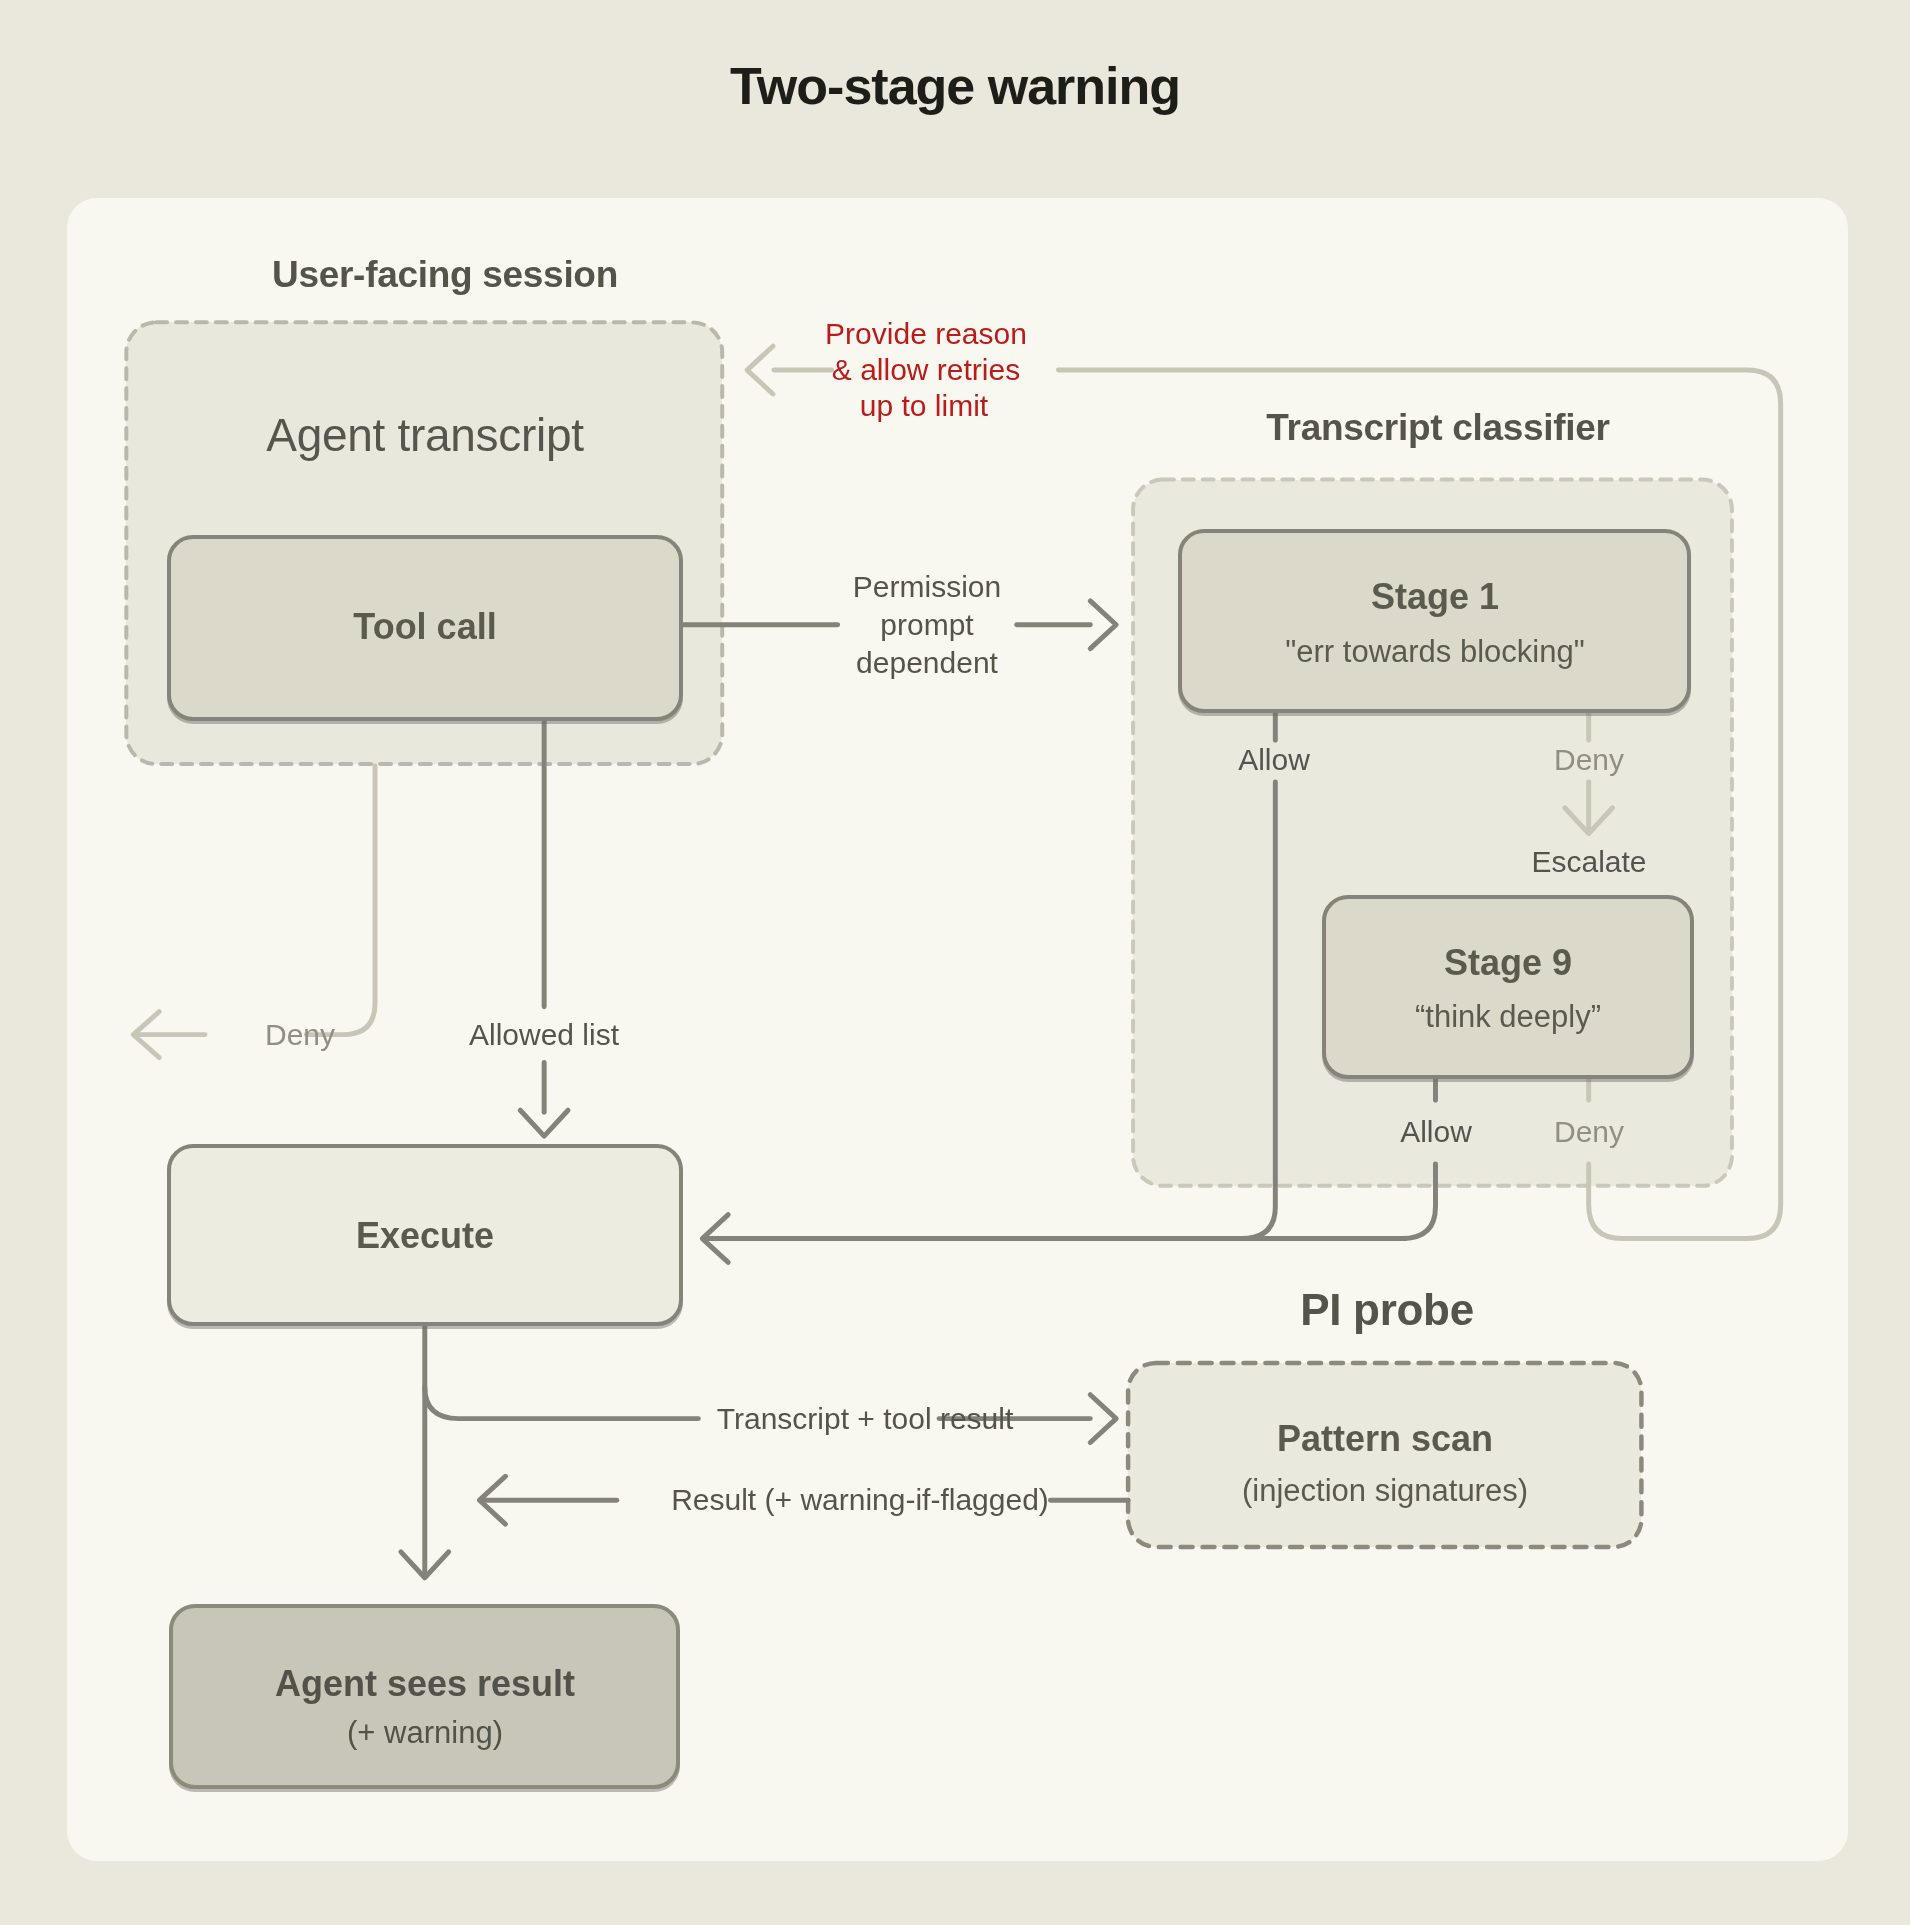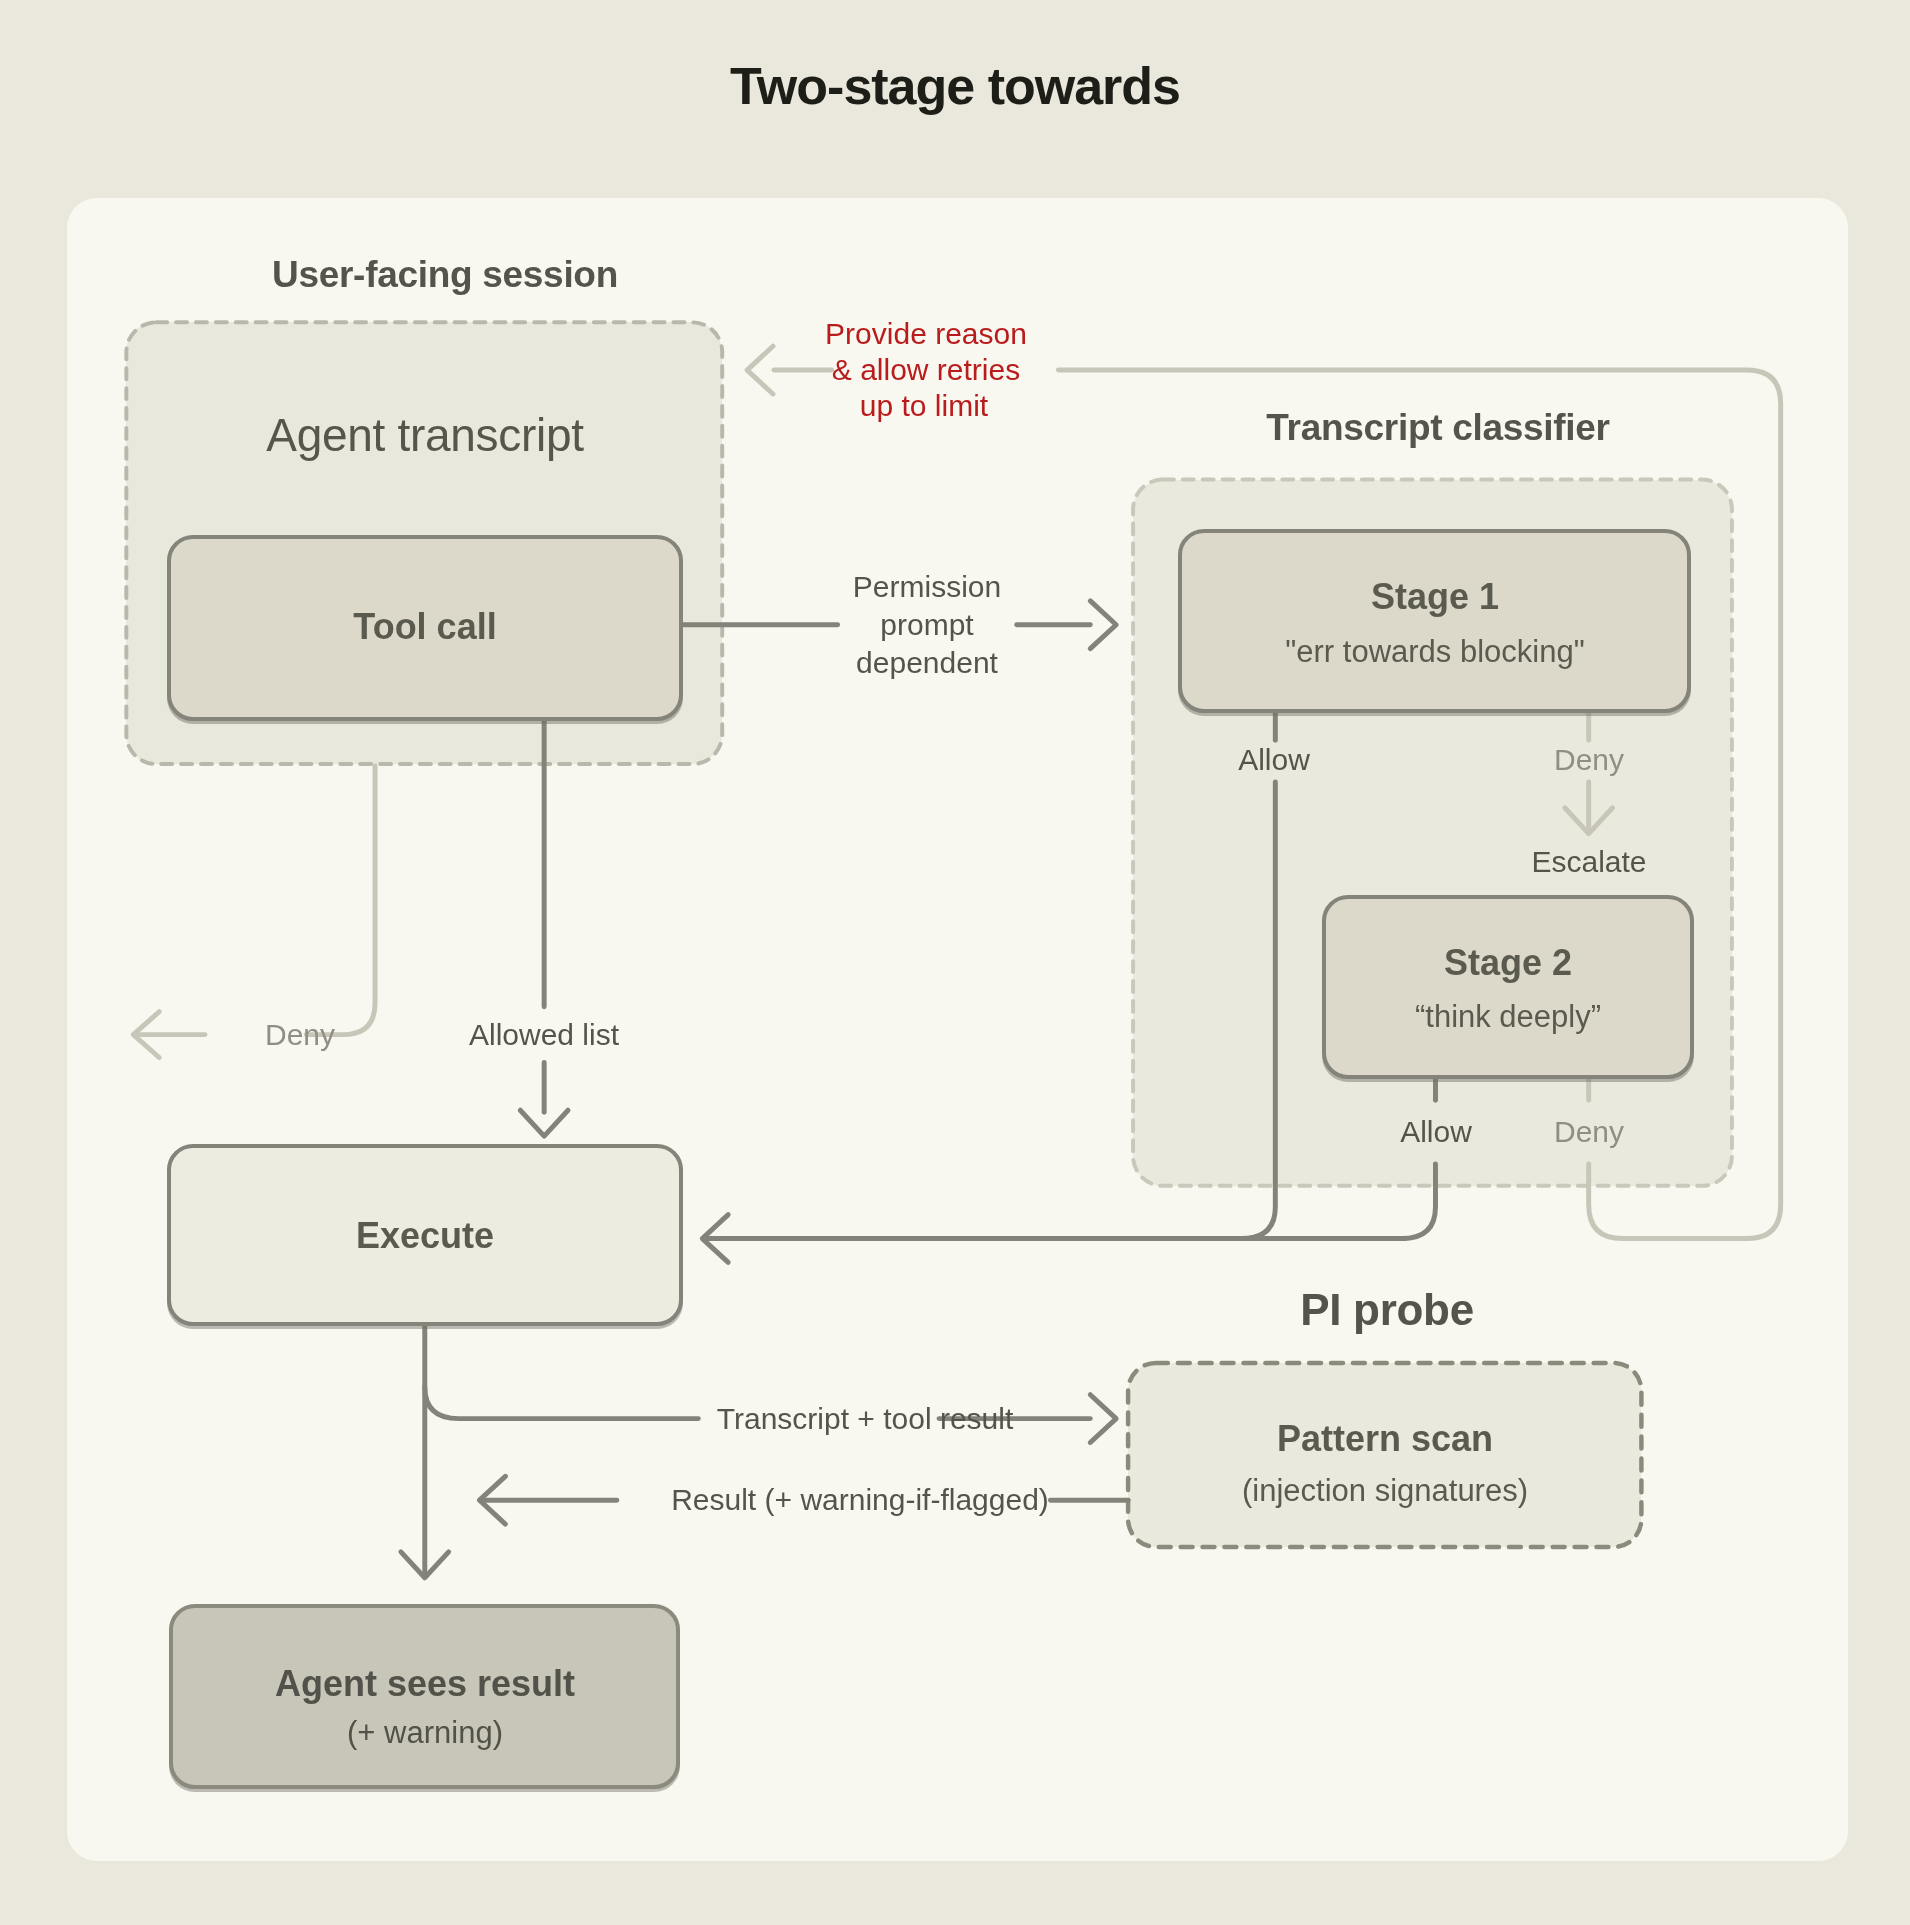--- a/index.html
+++ b/index.html
@@ -24,21 +24,21 @@
   .bx{font-weight:600;font-size:36px;color:#5b5a4f;}
   .sub{font-size:31px;color:#5b5a4f;}
   .light{color:#918f83;}
   .mid{color:#b91c1c;}
 </style>
 </head>
 <body>
 
 <div class="canvas">
 
-  <div class="lbl ttl" style="left:955px;top:86px;">Two-stage towards</div>
+  <div class="lbl ttl" style="left:955px;top:86px;">Two-stage warning</div>
 
   <div class="panel"></div>
 
   <div class="fillbox fill-ufs"></div>
   <div class="fillbox fill-cls"></div>
   <div class="fillbox fill-pat"></div>
 
   <svg class="wires" width="1910" height="1925" viewBox="0 0 1920 1935">
     <g fill="none" stroke-linecap="round" stroke-linejoin="round">
 
@@ -117,21 +117,21 @@
   <div class="lbl" style="left:927px;top:663px;text-align:center;">dependent</div>
 
   <div class="lbl sec" style="left:1438px;top:428px;">Transcript classifier</div>
   <div class="lbl bx" style="left:1435px;top:597px;">Stage 1</div>
   <div class="lbl sub" style="left:1435px;top:652px;">"err towards blocking"</div>
 
   <div class="lbl" style="left:1274px;top:760px;">Allow</div>
   <div class="lbl light" style="left:1589px;top:760px;">Deny</div>
   <div class="lbl" style="left:1589px;top:862px;">Escalate</div>
 
-  <div class="lbl bx" style="left:1508px;top:963px;">Stage 2</div>
+  <div class="lbl bx" style="left:1508px;top:963px;">Stage 9</div>
   <div class="lbl sub" style="left:1508px;top:1017px;">“think deeply”</div>
 
   <div class="lbl" style="left:1436px;top:1132px;">Allow</div>
   <div class="lbl light" style="left:1589px;top:1132px;">Deny</div>
 
   <div class="lbl light" style="left:300px;top:1035px;">Deny</div>
   <div class="lbl" style="left:544px;top:1035px;">Allowed list</div>
 
   <div class="lbl bx" style="left:425px;top:1236px;">Execute</div>
 

